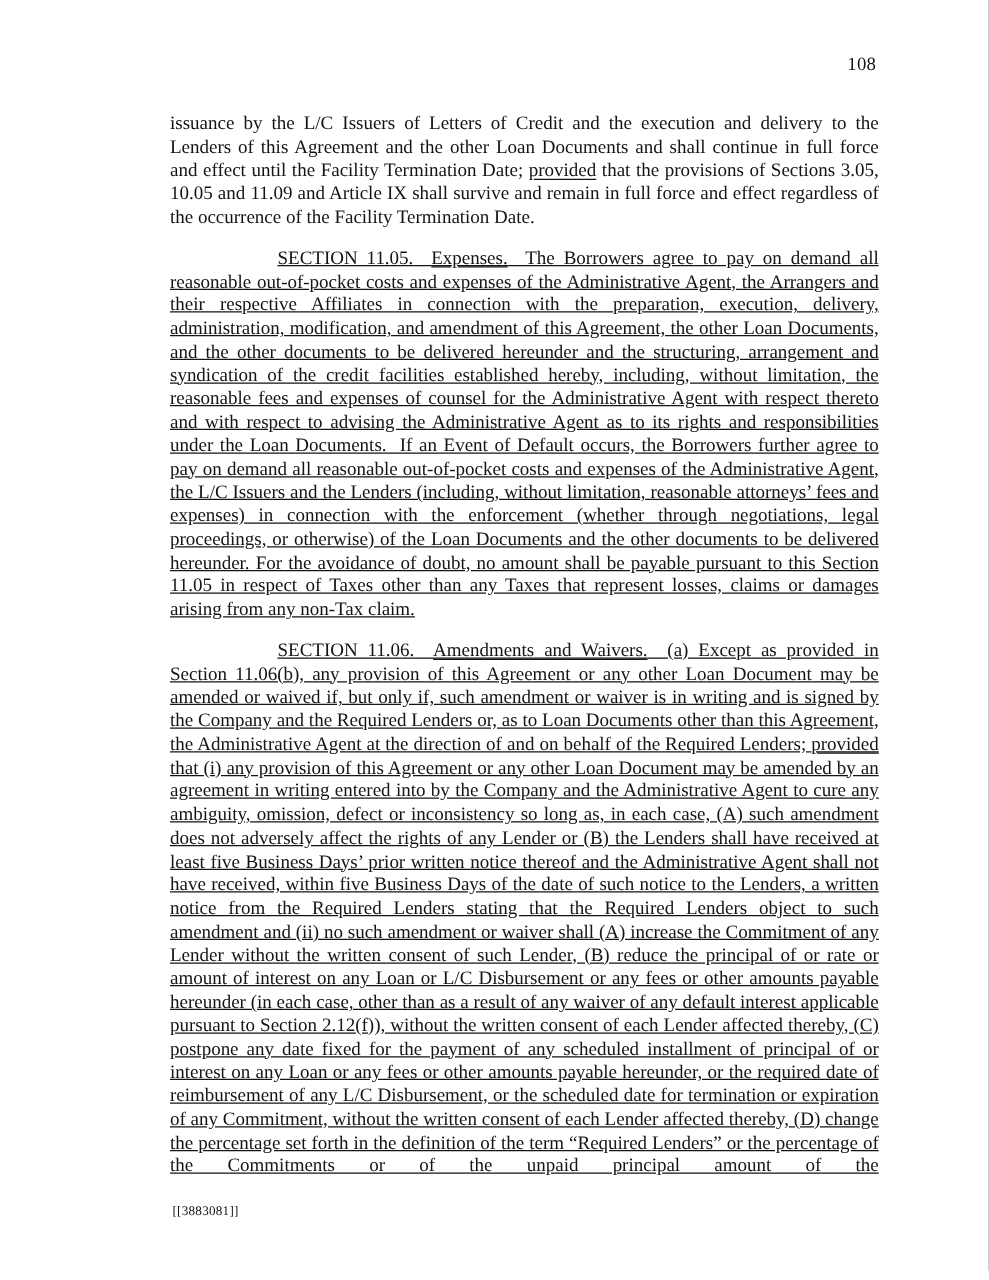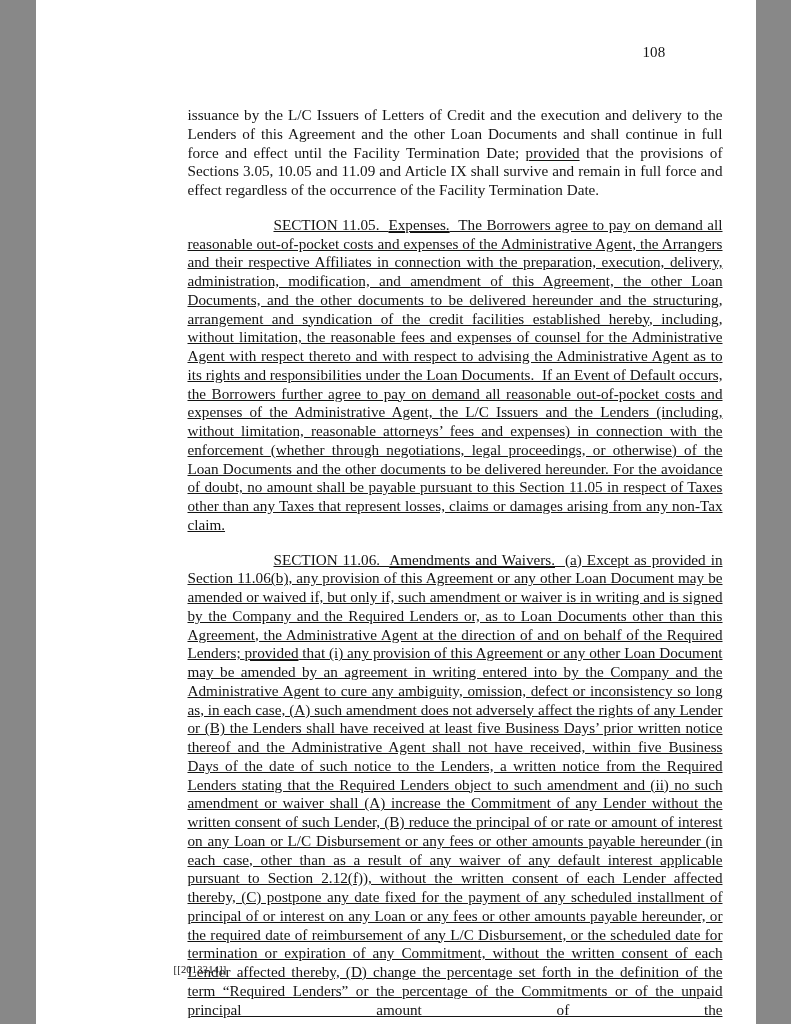--- a/index.html
+++ b/index.html
@@ -1,19 +1,19 @@
 <!DOCTYPE html>
 <html><head>
 <meta charset="utf-8">
 <style>
   * { margin: 0; padding: 0; box-sizing: border-box; }
   html, body { background: #888; }
   .page {
     position: relative;
-    width: 720px;
+    width: 791px;
     height: 1024px;
     margin: 0 auto;
     background: #ffffff;
     font-family: "Liberation Serif", "DejaVu Serif", serif;
     color: #141414;
     overflow: hidden;
   }
   .page-number {
     position: absolute;
     top: 44px;
@@ -23,21 +23,21 @@
   }
   .content {
     position: absolute;
     top: 90px;
     left: 136px;
     width: 567px;
     font-size: 15.2px;
     line-height: 18.75px;
     text-align: justify;
   }
-  .content p { margin: 16px; }
+  .content p { margin: 0; }
   .content p + p { margin-top: 14px; text-decoration: underline; }
   .content p.indented { text-indent: 86px; }
   .content p.continues { text-align-last: justify; }
   .u { text-decoration: underline; text-underline-offset: 2px; }
   .doc-footer {
     position: absolute;
     left: 138px;
     top: 964px;
     font-size: 10.5px;
     letter-spacing: 0.2px;
@@ -48,14 +48,14 @@
 
 <div class="page">
   <div class="page-number">108</div>
 
   <div class="content">
     <p><span>issuance by the L/C Issuers of Letters of Credit and the execution and delivery to the Lenders of this Agreement and the other Loan Documents and shall continue in full force and effect until the Facility Termination Date; </span><span class="u">provided</span><span> that the provisions of Sections 3.05, 10.05 and 11.09 and Article IX shall survive and remain in full force and effect regardless of the occurrence of the Facility Termination Date.</span></p>
     <p class="indented"><span>SECTION 11.05.&nbsp; </span><span class="u">Expenses.</span><span>&nbsp; The Borrowers agree to pay on demand all reasonable out-of-pocket costs and expenses of the Administrative Agent, the Arrangers and their respective Affiliates in connection with the preparation, execution, delivery, administration, modification, and amendment of this Agreement, the other Loan Documents, and the other documents to be delivered hereunder and the structuring, arrangement and syndication of the credit facilities established hereby, including, without limitation, the reasonable fees and expenses of counsel for the Administrative Agent with respect thereto and with respect to advising the Administrative Agent as to its rights and responsibilities under the Loan Documents.&nbsp; If an Event of Default occurs, the Borrowers further agree to pay on demand all reasonable out-of-pocket costs and expenses of the Administrative Agent, the L/C Issuers and the Lenders (including, without limitation, reasonable attorneys’ fees and expenses) in connection with the enforcement (whether through negotiations, legal proceedings, or otherwise) of the Loan Documents and the other documents to be delivered hereunder. For the avoidance of doubt, no amount shall be payable pursuant to this Section 11.05 in respect of Taxes other than any Taxes that represent losses, claims or damages arising from any non-Tax claim.</span></p>
     <p class="indented continues"><span>SECTION 11.06.&nbsp; </span><span class="u">Amendments and Waivers.</span><span>&nbsp; (a) Except as provided in Section 11.06(b), any provision of this Agreement or any other Loan Document may be amended or waived if, but only if, such amendment or waiver is in writing and is signed by the Company and the Required Lenders or, as to Loan Documents other than this Agreement, the Administrative Agent at the direction of and on behalf of the Required Lenders; </span><span class="u">provided</span><span> that (i) any provision of this Agreement or any other Loan Document may be amended by an agreement in writing entered into by the Company and the Administrative Agent to cure any ambiguity, omission, defect or inconsistency so long as, in each case, (A) such amendment does not adversely affect the rights of any Lender or (B) the Lenders shall have received at least five Business Days’ prior written notice thereof and the Administrative Agent shall not have received, within five Business Days of the date of such notice to the Lenders, a written notice from the Required Lenders stating that the Required Lenders object to such amendment and (ii) no such amendment or waiver shall (A) increase the Commitment of any Lender without the written consent of such Lender, (B) reduce the principal of or rate or amount of interest on any Loan or L/C Disbursement or any fees or other amounts payable hereunder (in each case, other than as a result of any waiver of any default interest applicable pursuant to Section 2.12(f)), without the written consent of each Lender affected thereby, (C) postpone any date fixed for the payment of any scheduled installment of principal of or interest on any Loan or any fees or other amounts payable hereunder, or the required date of reimbursement of any L/C Disbursement, or the scheduled date for termination or expiration of any Commitment, without the written consent of each Lender affected thereby, (D) change the percentage set forth in the definition of the term “Required Lenders” or the percentage of the Commitments or of the unpaid principal amount of the</span></p>
   </div>
 
-  <div class="doc-footer">[[2013314]]</div>
+  <div class="doc-footer">[[3883081]]</div>
 </div>
 
 </body></html>

